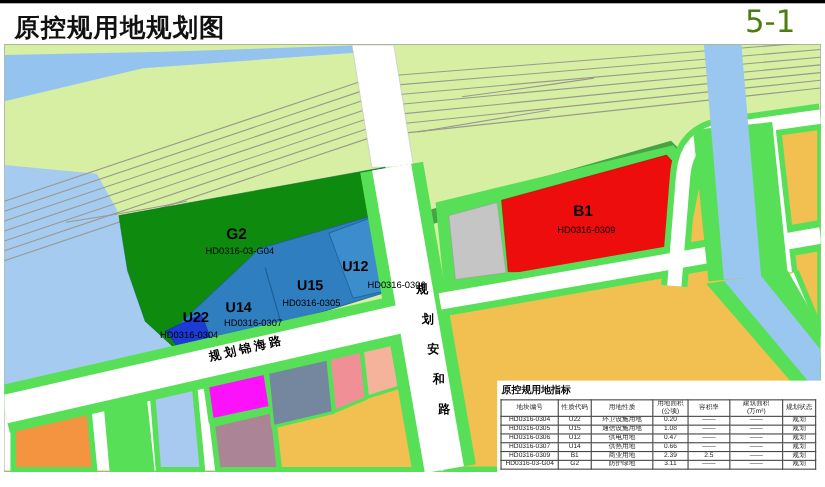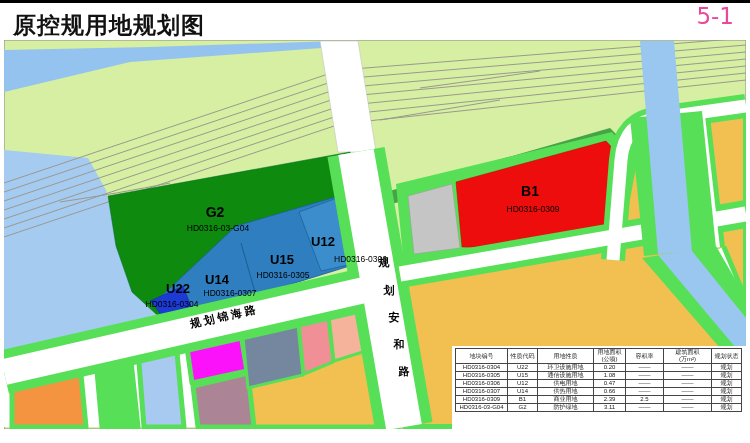--- a/index.html
+++ b/index.html
@@ -2,21 +2,21 @@
 <html><head>
 <meta charset="utf-8">
 <style>
   html,body{margin:0;padding:0;}
   body{
     width:750px;height:443px;position:relative;background:#fff;overflow:hidden;
     font-family:"Liberation Sans",sans-serif;
   }
   .toprule{position:absolute;left:0;top:0;width:750px;height:3px;background:#000;}
   .sheet-title{position:absolute;left:13px;top:10px;font-size:23px;font-weight:bold;color:#111;letter-spacing:1px;}
-  .sheet-no{position:absolute;right:16px;top:3px;font-size:23px;color:#ec4899;font-family:"DejaVu Sans",sans-serif;}
+  .sheet-no{position:absolute;right:27px;top:3px;font-size:28px;color:#4d7c0f;font-family:"DejaVu Sans",sans-serif;}
   .map-wrap{position:absolute;left:4px;top:40px;width:742px;height:389px;}
   svg text{font-family:"Liberation Sans",sans-serif;fill:#000;}
   .zone-big{font-size:14px;font-weight:bold;}
   .zone-mid{font-size:13px;font-weight:bold;}
   .zone-code{font-size:8.5px;}
   .road-char{font-size:11px;font-weight:bold;}
   .tbl-panel{
     position:absolute;left:452px;top:346px;width:296px;height:97px;background:#fff;
     box-sizing:border-box;padding:2px 3px 0 3px;
   }
@@ -135,20 +135,21 @@
     <text x="384" y="266" class="road-char">规</text>
     <text x="389" y="294" class="road-char">划</text>
     <text x="394" y="321" class="road-char">安</text>
     <text x="399" y="348" class="road-char">和</text>
     <text x="404" y="375" class="road-char">路</text>
   </g>
 </svg>
 </div>
 
 <div class="tbl-panel">
+  <div class="tbl-title">原控规用地指标</div>
   <table class="idx">
     <colgroup>
         <col class="c0">
         <col class="c1">
         <col class="c2">
         <col class="c3">
         <col class="c4">
         <col class="c5">
         <col class="c6">
       </colgroup>

